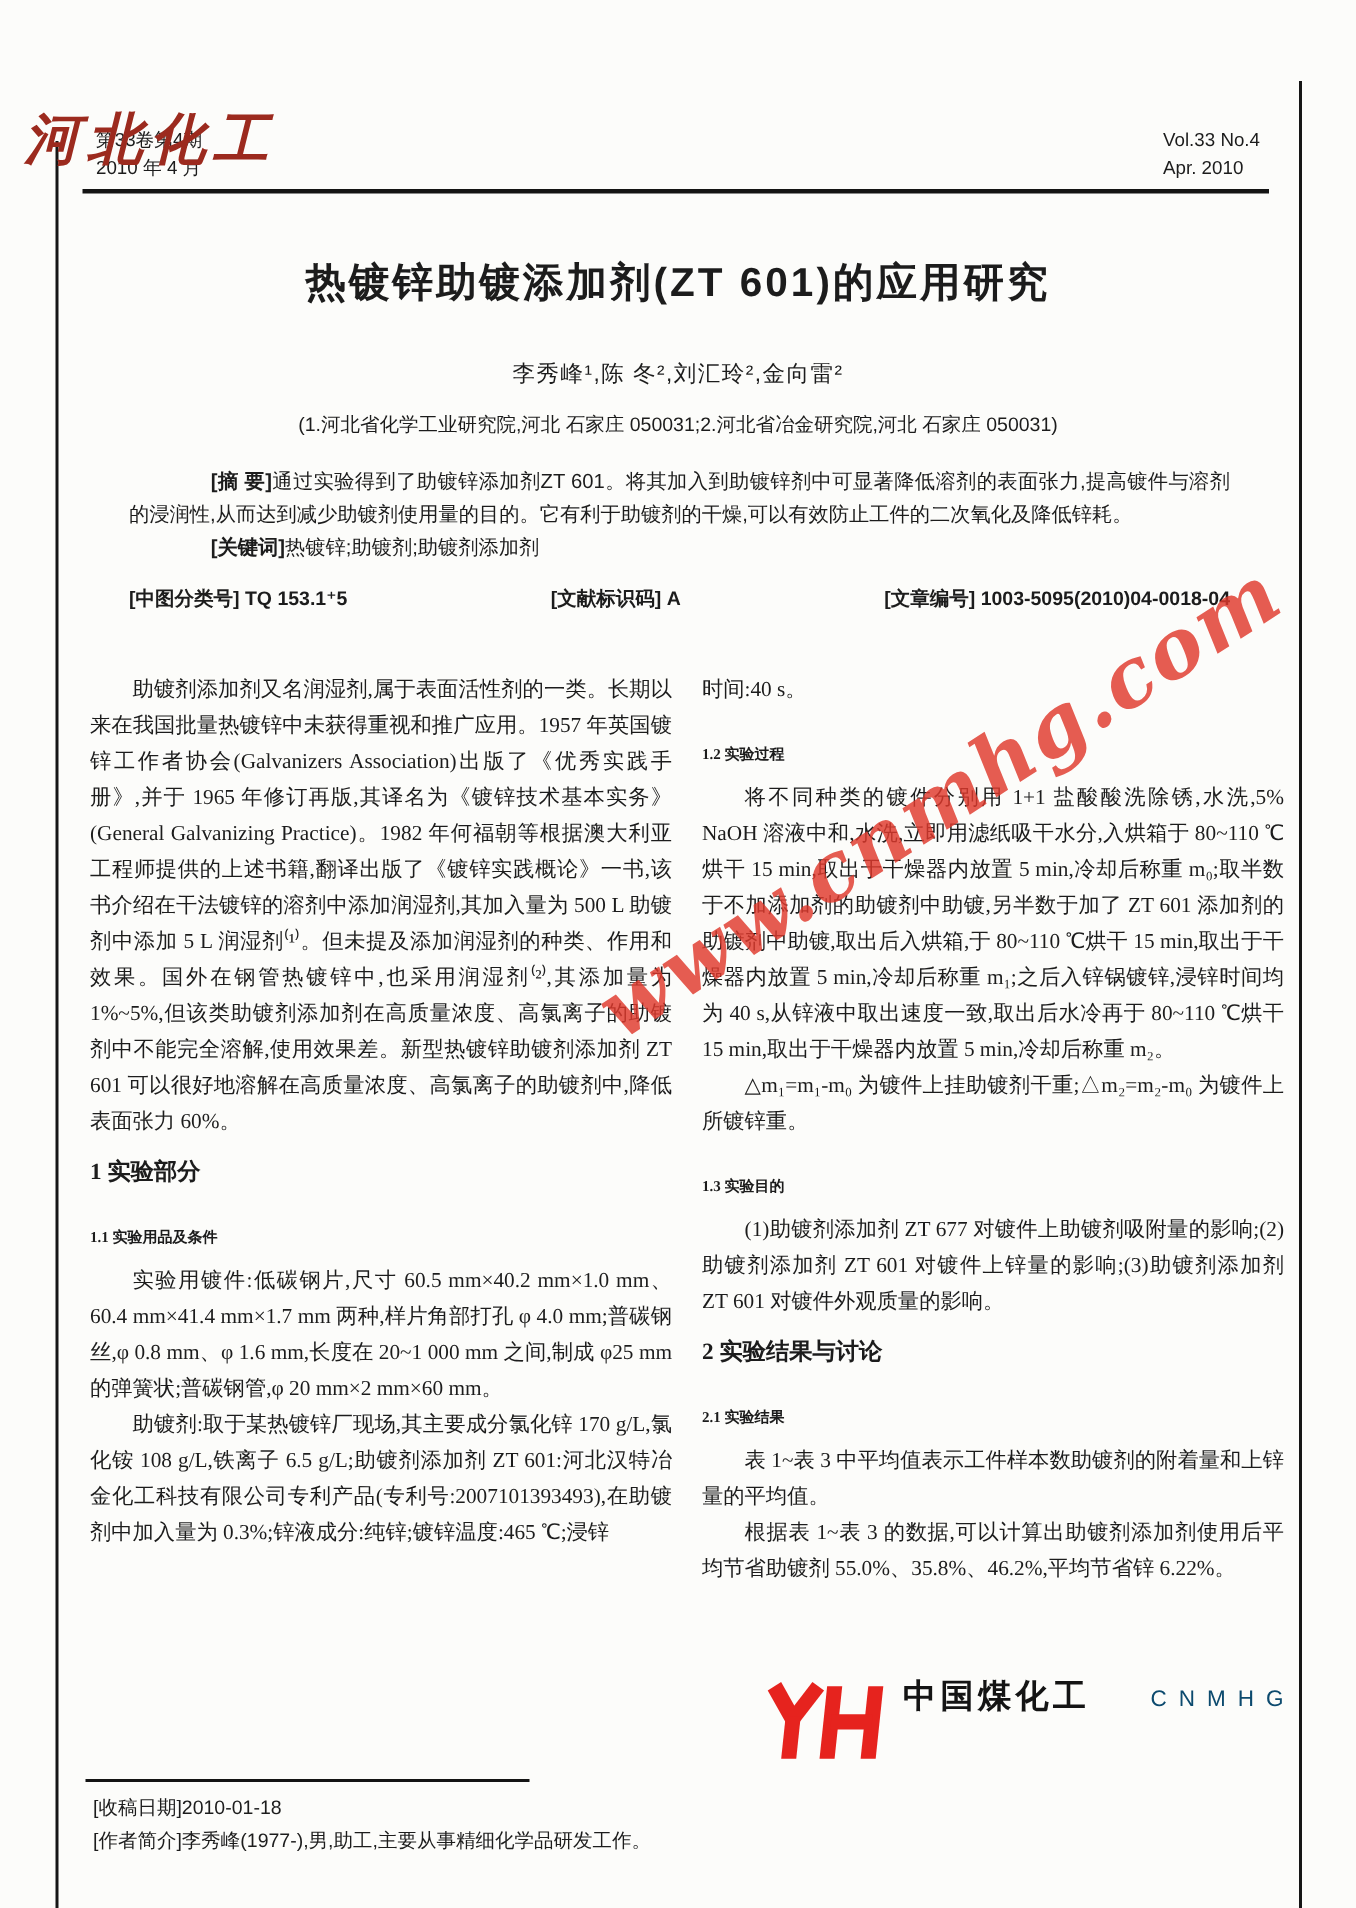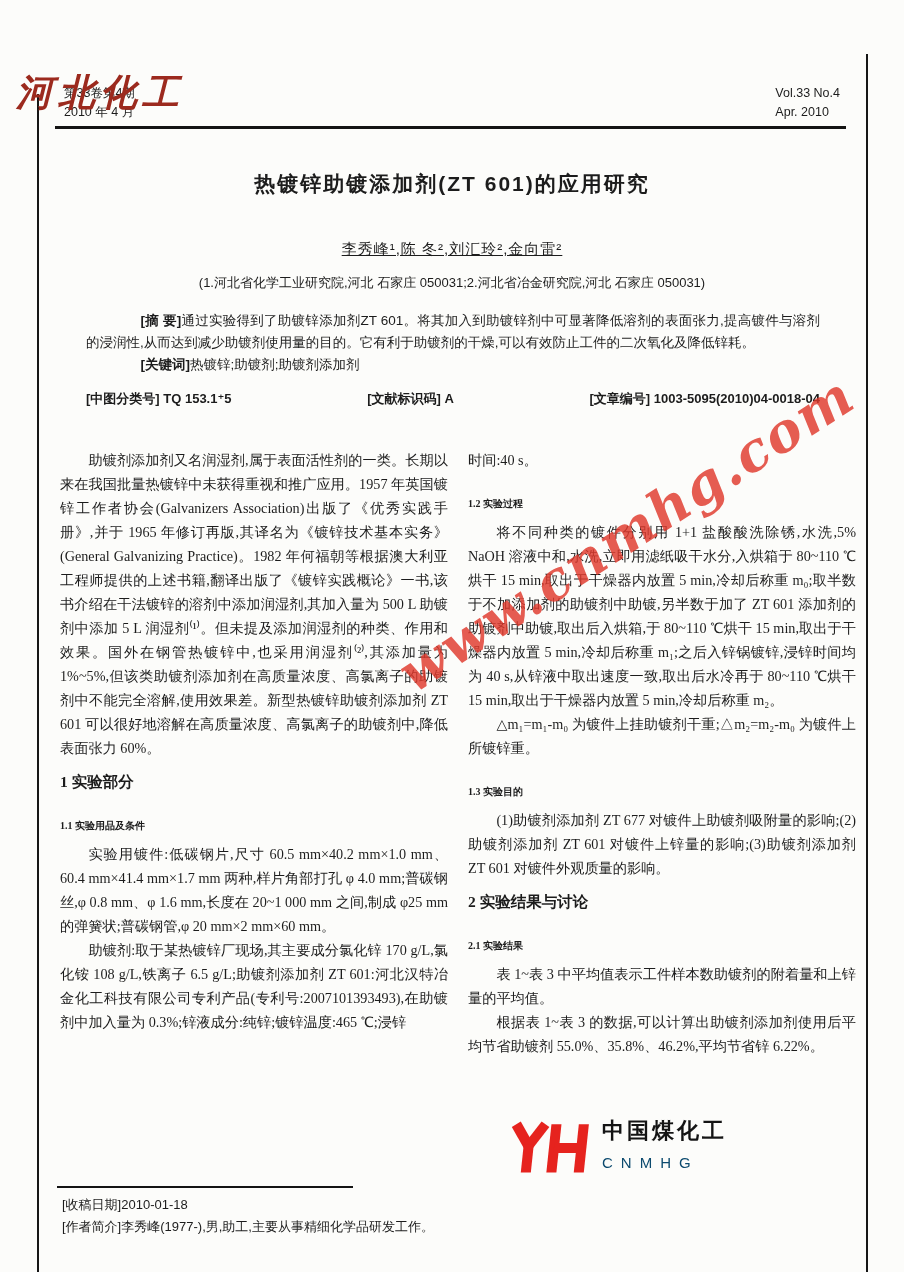--- a/index.html
+++ b/index.html
@@ -23,23 +23,23 @@
   .journal-name{
     position:absolute;left:0;right:0;top:68px;text-align:left;
     font-family:Liberation Sans, sans-serif;font-style:italic;font-weight:bold;
     font-size:37px;color:#9c2a1e;letter-spacing:5px;margin-left:16px;
   }
   .header-rule{position:absolute;left:55px;right:58px;top:126px;height:2.5px;background:#141414;}
 
   
   .article-title{
     position:absolute;left:0;right:0;top:170px;text-align:center;
-    font-size:21px;font-weight:bold;letter-spacing:2px;
+    font-size:27px;font-weight:bold;letter-spacing:2px;
   }
-  .authors{position:absolute;left:0;right:0;top:240px;text-align:center;font-size:15px;letter-spacing:1px;text-decoration:underline;}
+  .authors{position:absolute;left:0;right:0;top:240px;text-align:center;font-size:15px;letter-spacing:1px;}
   .affiliation{position:absolute;left:0;right:0;top:274px;text-align:center;font-size:13px;}
 
   .frontmatter{position:absolute;left:86px;right:84px;top:310px;font-size:13.5px;line-height:22px;text-align:justify;}
   .frontmatter p{margin:0;}
   .abstract{text-indent:1em;}
   .kw-line{margin-top:2px;text-indent:1em;}
   .lbl{font-weight:bold;padding-left:41px;}
   .meta-row{display:flex;justify-content:space-between;margin-top:12px;font-size:13px;font-weight:bold;}
 
   
@@ -55,21 +55,21 @@
   .watermark{
     position:absolute;left:404px;top:646px;
     transform:rotate(-33deg);transform-origin:0 50%;
     font-family:"DejaVu Serif",serif;font-style:italic;font-weight:bold;
     font-size:54px;color:#e0392c;opacity:.82;letter-spacing:2px;
     white-space:nowrap;pointer-events:none;
   }
 
   
   .logo{position:absolute;left:506px;top:1116px;display:flex;align-items:flex-start;gap:12px;}
-  .logo-text{display:flex;flex-direction:column;}
+  .logo-text{display:flex;gap:40px;}
   .logo-cn{font-size:22px;font-weight:bold;letter-spacing:3px;color:#141414;}
   .logo-en{font-size:15px;color:#0c4a6e;letter-spacing:8px;margin-top:8px;}
 
   
   .footer-rule{position:absolute;left:57px;top:1186px;width:296px;height:1.5px;background:#141414;}
   .footer{position:absolute;left:62px;top:1194px;width:380px;font-size:13px;line-height:22px;}
   .footer p{margin:0;}
   .bio{padding-left:3.2em;text-indent:-3.2em;}
 </style>
 </head>

